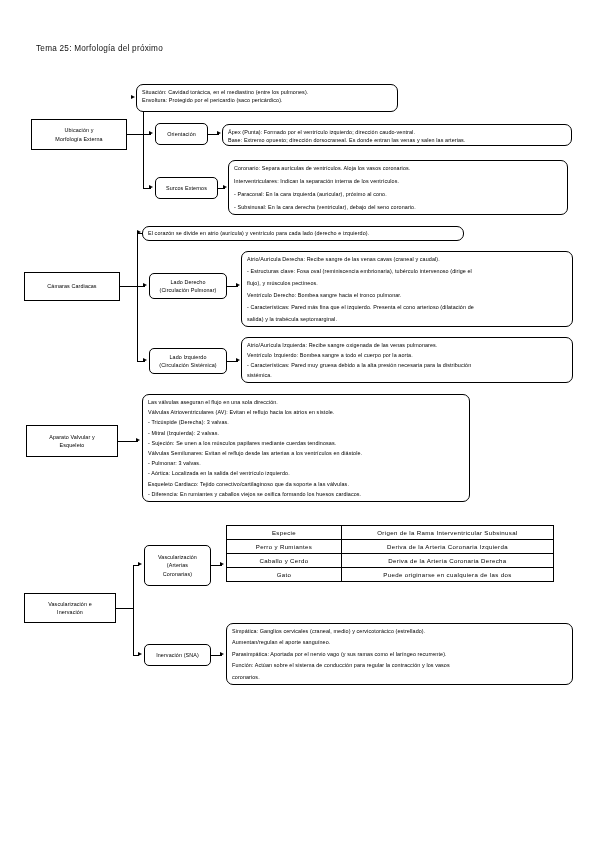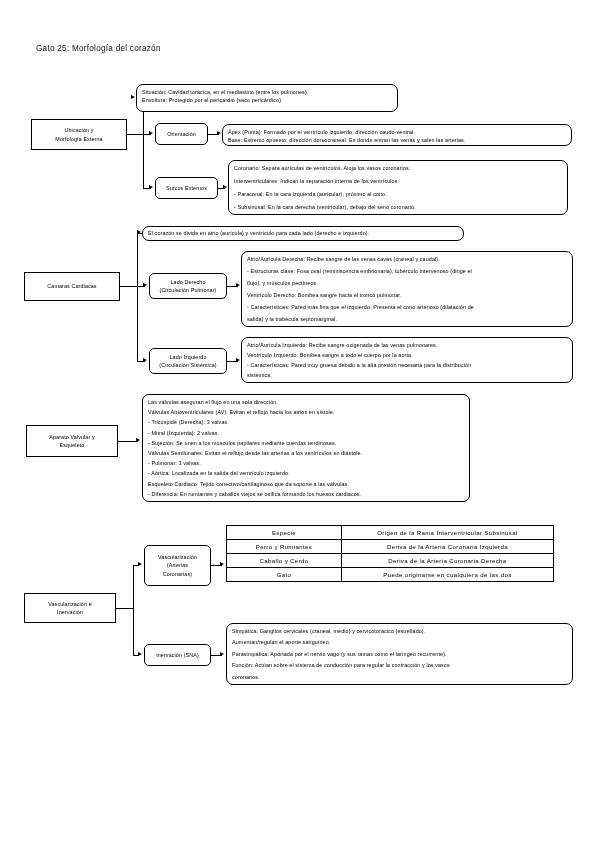--- a/index.html
+++ b/index.html
@@ -78,21 +78,21 @@
   }
   .tbl td.c0{width:113px;}
   .tbl td.c1{width:212px;}
   .tbl tr.head td{font-weight:400;}
 </style>
 </head>
 <body>
 
 <div id="canvas">
 
-  <div class="ttl" style="left:36px;top:44px;">Gato 25: Morfología del corazón</div>
+  <div class="ttl" style="left:36px;top:44px;">Tema 25: Morfología del próximo</div>
 
   <div class="node root" style="left:31px;top:119px;width:96px;height:31px;">
     <span class="ln">Ubicación y</span>
     <span class="ln">Morfología Externa</span>
   </div>
 
   <div class="h" style="left:127px;top:134px;width:16px;"></div>
   <div class="v" style="left:143px;top:98px;height:90px;"></div>
 
   <div class="h" style="left:143px;top:98px;width:8px;"></div>

